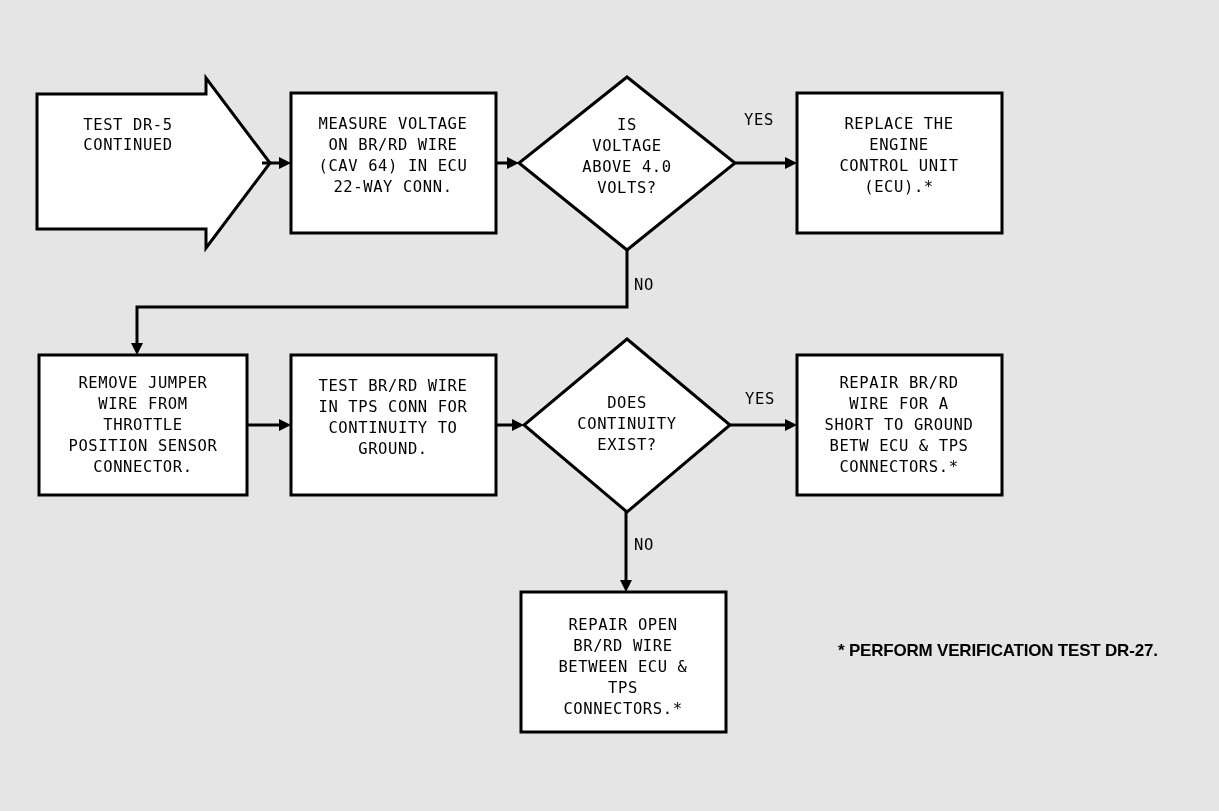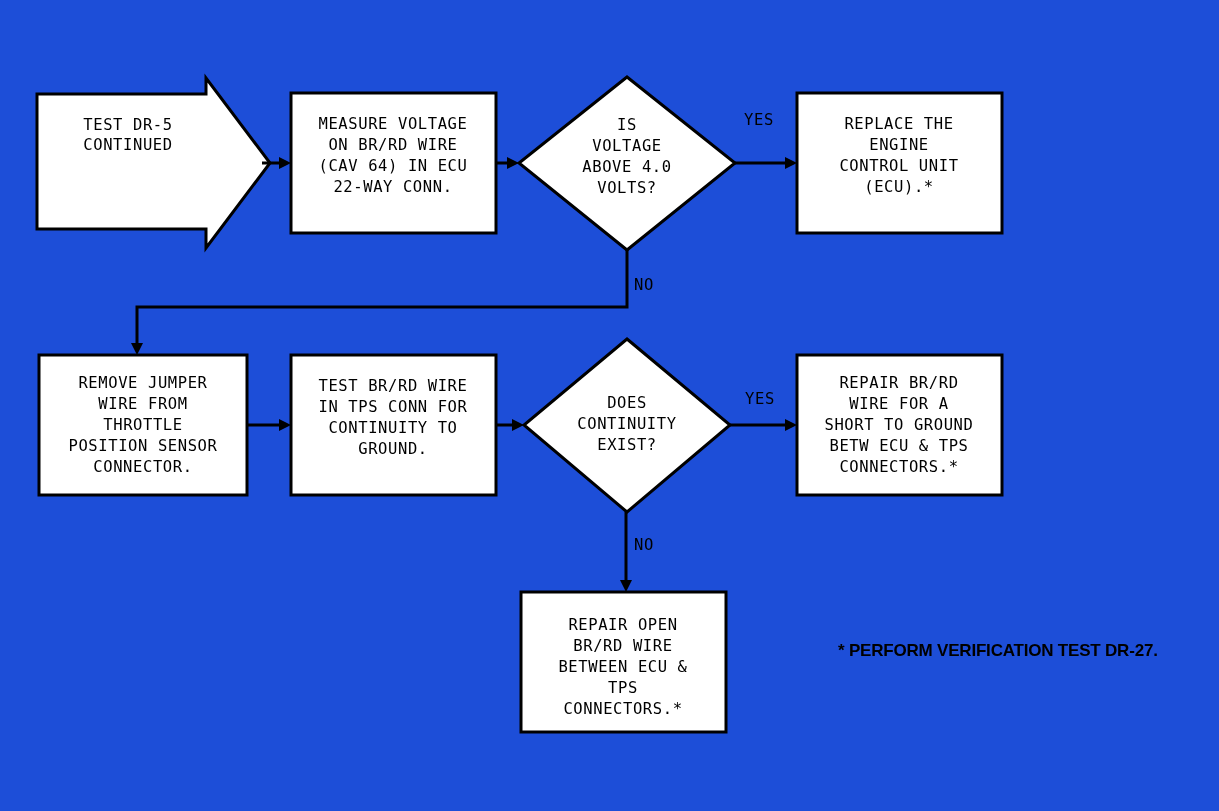--- a/index.html
+++ b/index.html
@@ -11,21 +11,21 @@
   body {
     width: 1219px;
     height: 811px;
     font-family: "DejaVu Sans Mono", monospace;
     overflow: hidden;
   }
   #chart-root {
     position: relative;
     width: 1219px;
     height: 811px;
-    background: #1d4ed8;
+    background: #e5e5e5;
   }
   svg#flow {
     display: block;
     width: 1219px;
     height: 811px;
   }
   .shape-outline {
     fill: #ffffff;
     stroke: #000000;
     stroke-width: 3;

